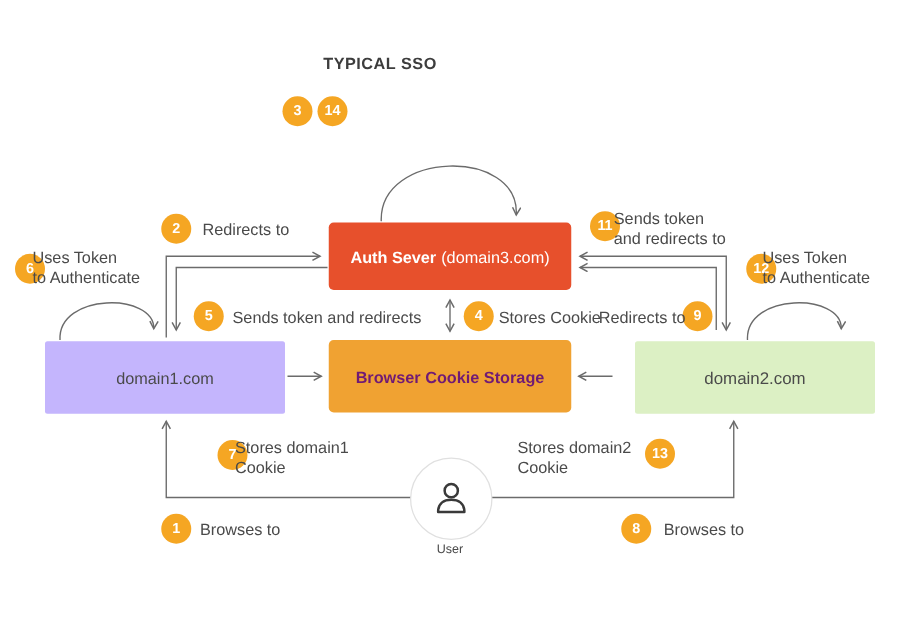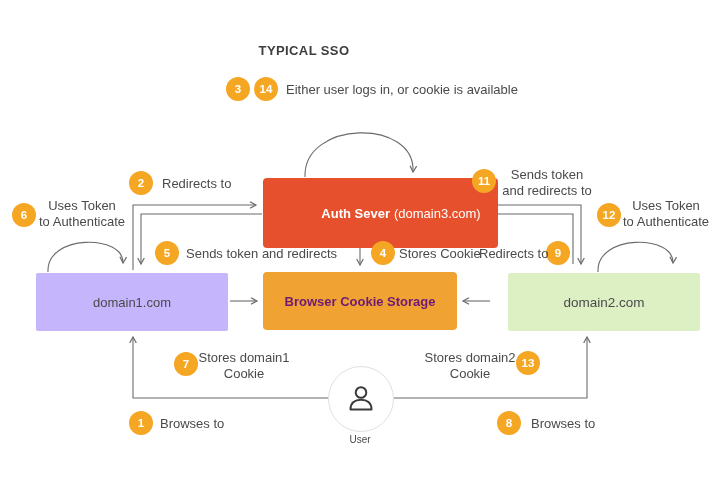--- a/index.html
+++ b/index.html
@@ -9,32 +9,32 @@
   }
   .stage svg.wires{position:absolute;left:0;top:0;z-index:1;}
   .title{
     position:absolute;left:0;top:43px;width:608px;text-align:center;
     font-size:13px;font-weight:bold;color:#3d3d3d;letter-spacing:.4px;z-index:3;
   }
   .node{
     position:absolute;z-index:2;display:flex;align-items:center;justify-content:center;
     font-size:13px;border-radius:4px;
   }
-  .node.auth{left:263px;top:178px;width:194px;height:70px;background:#e7502c;color:#fff;padding-left:41px;}
+  .node.auth{left:263px;top:178px;width:194px;height:54px;background:#e7502c;color:#fff;}
   .node.auth .bold{font-weight:bold;}
   .node.auth .rest{margin-left:4px;font-weight:400;}
   .node.cookie{left:263px;top:272px;width:194px;height:58px;background:#f0a232;color:#701a75;font-weight:bold;}
   .node.d1{left:36px;top:273px;width:192px;height:58px;background:#c4b5fd;color:#4a4a4a;border-radius:2px;font-size:13px;}
   .node.d2{left:490px;top:273px;width:192px;height:58px;background:#dcf0c4;color:#4a4a4a;border-radius:2px;font-size:13.5px;margin-left:18px;}
   .badge{
     position:absolute;width:24px;height:24px;border-radius:50%;background:#f5a623;color:#fff;
     font-size:11.5px;font-weight:bold;text-align:center;line-height:24px;z-index:3;
   }
   .lbl{position:absolute;font-size:13px;color:#4a4a4a;z-index:3;white-space:pre-line;line-height:15.5px;}
-  .lbl.center{text-align:center;width:112px;}
+  .lbl.center{width:112px;}
   .user-circle{
     position:absolute;left:328px;top:366px;width:64px;height:64px;border-radius:50%;
     background:#fff;border:1px solid #e0e0e0;z-index:4;display:flex;align-items:center;justify-content:center;
   }
   .user-label{position:absolute;left:318px;top:434px;width:84px;text-align:center;font-size:10px;color:#4a4a4a;z-index:3;}
 </style>
 </head>
 <body>
 
 <div class="stage">
@@ -94,21 +94,20 @@
   <div class="badge" style="left:371px;top:241px">4</div>
   <div class="badge" style="left:155px;top:241px">5</div>
   <div class="badge" style="left:12px;top:203px">6</div>
   <div class="badge" style="left:174px;top:352px">7</div>
   <div class="badge" style="left:497px;top:411px">8</div>
   <div class="badge" style="left:546px;top:241px">9</div>
   <div class="badge" style="left:472px;top:169px">11</div>
   <div class="badge" style="left:597px;top:203px">12</div>
   <div class="badge" style="left:516px;top:351px">13</div>
 
-  <div class="lbl" style="left:286px;top:82px">Either user logs in, or cookie is available</div>
   <div class="lbl" style="left:162px;top:176px">Redirects to</div>
   <div class="lbl" style="left:186px;top:246px">Sends token and redirects</div>
   <div class="lbl" style="left:399px;top:246px">Stores Cookie</div>
   <div class="lbl" style="left:479px;top:246px">Redirects to</div>
   <div class="lbl center" style="left:26px;top:198px">Uses Token
 to Authenticate</div>
   <div class="lbl center" style="left:610px;top:198px">Uses Token
 to Authenticate</div>
   <div class="lbl center" style="left:491px;top:167px">Sends token
 and redirects to</div>

